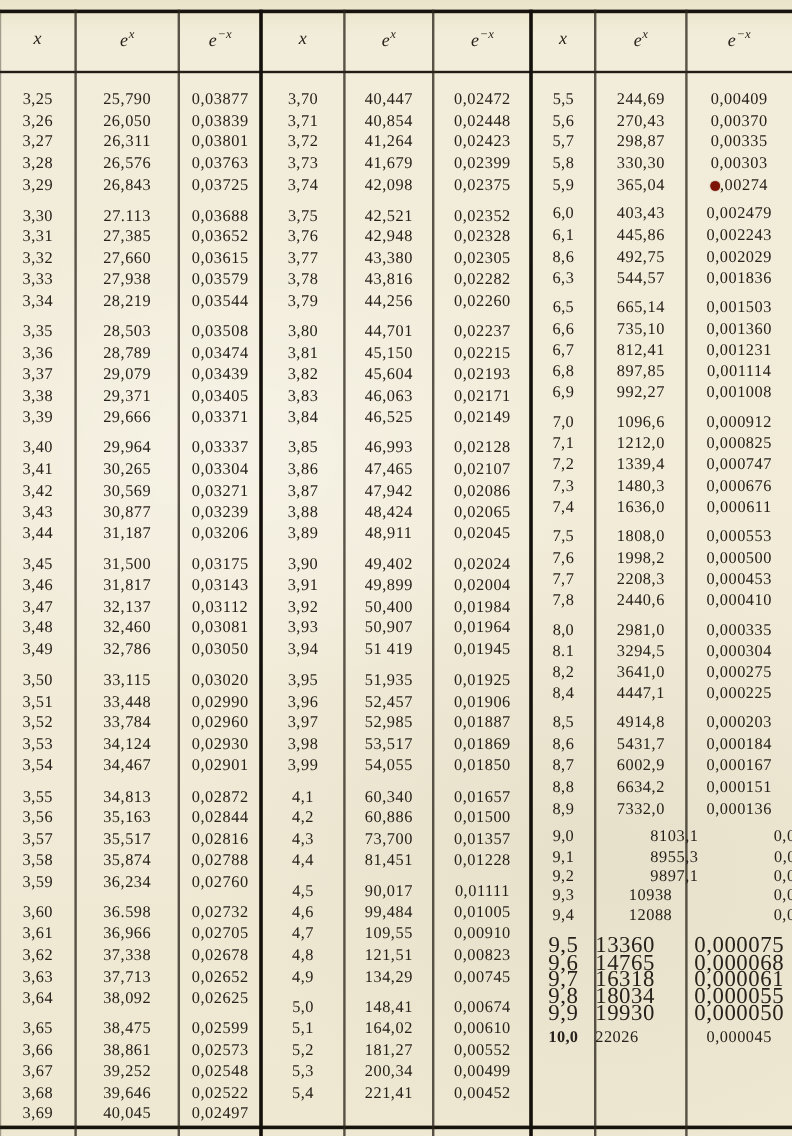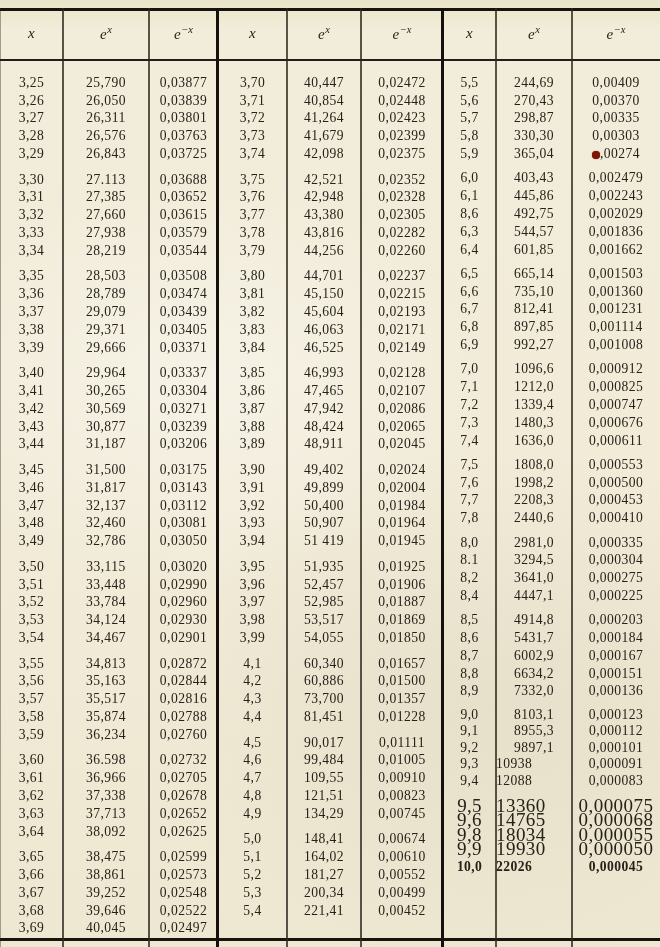--- a/index.html
+++ b/index.html
@@ -45,25 +45,25 @@
   .g3 .block { margin-bottom:6.5px; }
 
   .row {
     display:grid; grid-template-columns: var(--c1) var(--c2) var(--c3);
     height:17.8px; align-items:center;
   }
   .cell { text-align:center; font-size:13.6px; letter-spacing:.45px; white-space:nowrap; }
   .lead { font-weight:400; letter-spacing:.3px; }
   .flush { text-align:left; padding-left:0; }
 
-  .snug    .row  { height:16.4px; }
+  .snug    .row  { height:16.4px;gap:28px; }
   .compact .row  { height:14.2px; }
   .compact .cell { font-size:19px; }
   .extra-top { margin-top:4px; }
-  .extra-top .cell { font-weight:700; }
+  .extra-top .cell { font-weight:400; }
   .extra-top .lead { font-weight:700;text-align:center; }
 
   .red-dot {
     display:inline-block; width:8px; height:8px;
     background: var(--red, #7e1407);
     border-radius:50%;
     margin-right:0px; vertical-align:-1px;
     box-shadow: 0 0 1px #5a0e04;
   }
 </style>
@@ -633,25 +633,20 @@
           <div class="row">
             <div class="cell">8,6</div>
             <div class="cell">492,75</div>
             <div class="cell">0,002029</div>
           </div>
           <div class="row">
             <div class="cell">6,3</div>
             <div class="cell">544,57</div>
             <div class="cell">0,001836</div>
           </div>
-          <div class="row">
-            <div class="cell">6,4</div>
-            <div class="cell">601,85</div>
-            <div class="cell">0,001662</div>
-          </div>
         </div>
         <div class="block">
           <div class="row">
             <div class="cell lead">6,5</div>
             <div class="cell">665,14</div>
             <div class="cell">0,001503</div>
           </div>
           <div class="row">
             <div class="cell">6,6</div>
             <div class="cell">735,10</div>
@@ -803,20 +798,25 @@
             <div class="cell lead">9,5</div>
             <div class="cell flush">13360</div>
             <div class="cell">0,000075</div>
           </div>
           <div class="row">
             <div class="cell">9,6</div>
             <div class="cell flush">14765</div>
             <div class="cell">0,000068</div>
           </div>
           <div class="row">
+            <div class="cell">9,7</div>
+            <div class="cell flush">16318</div>
+            <div class="cell">0,000061</div>
+          </div>
+          <div class="row">
             <div class="cell">9,8</div>
             <div class="cell flush">18034</div>
             <div class="cell">0,000055</div>
           </div>
           <div class="row">
             <div class="cell">9,9</div>
             <div class="cell flush">19930</div>
             <div class="cell">0,000050</div>
           </div>
         </div>

